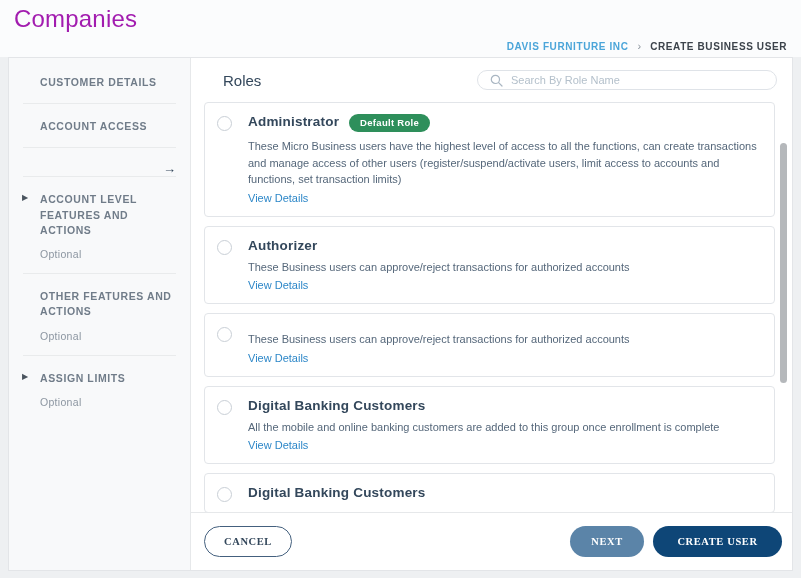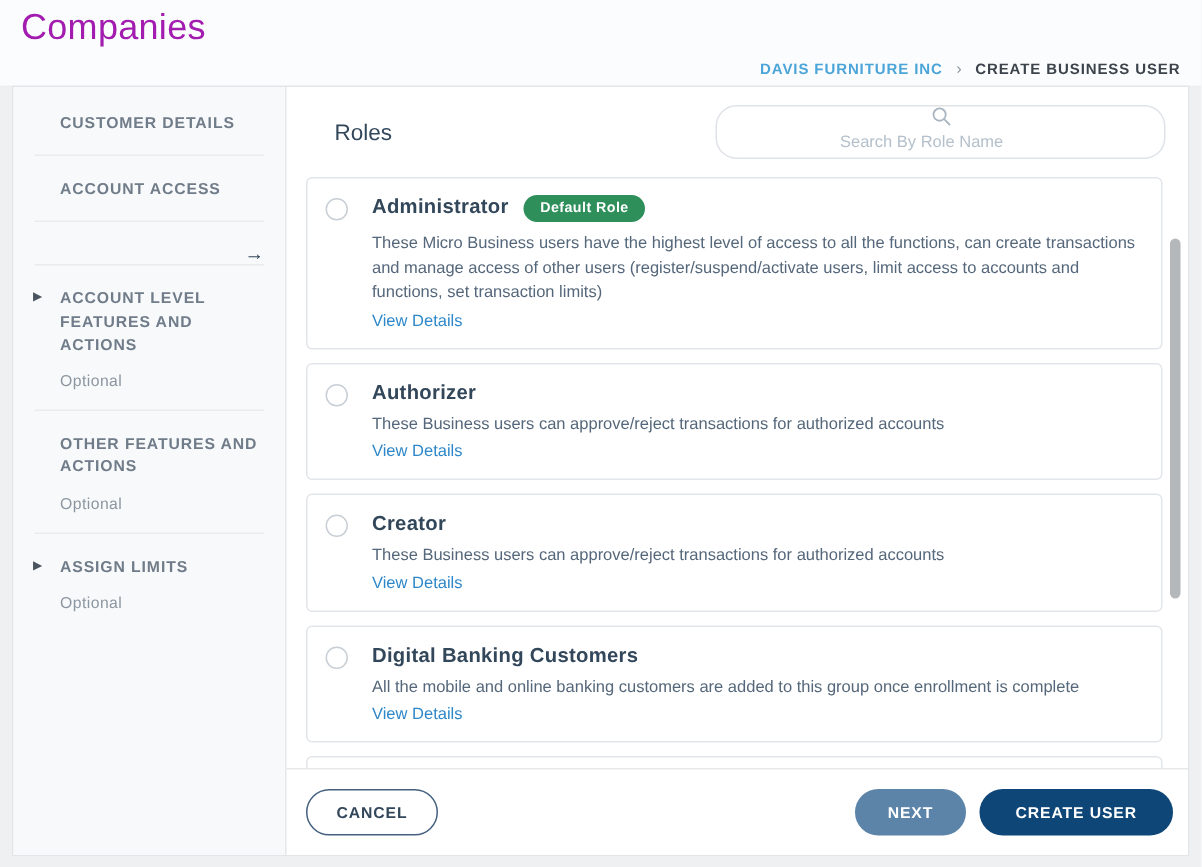--- a/index.html
+++ b/index.html
@@ -60,25 +60,24 @@
 
   
   .main { flex: 1; display: flex; flex-direction: column; min-width: 0; }
 
   .main-header {
     display: flex; justify-content: space-between; align-items: center;
     padding: 12px 15px 11px 15px; flex: none;
   }
   .roles-heading { font-size: 15px; font-weight: 500; color: #33475b; margin-left: 17px; }
   .search-box {
-    width: 300px; height: 36px;
+    width: 300px; height: 20px;
     border: 1px solid #dfe3e8; border-radius: 14px;
     display: flex; align-items: center; padding: 0 12px;
     background: #fff;
-    flex-direction: column;
   }
   .search-box svg { flex: none; }
   .search-input {
     border: none; outline: none; background: transparent;
     flex: 1; margin-left: 8px; font-size: 11px; color: #5a6b7c;
     font-family: "Liberation Sans", sans-serif;
   }
   .search-input::placeholder { color: #b4c0cb; }
 
   .roles-list {
@@ -119,21 +118,21 @@
   .footer {
     flex: none; height: 58px;
     border-top: 1px solid #e6e8ea;
     display: flex; align-items: center; justify-content: space-between;
     padding: 0 10px 0 13px;
   }
   .btn {
     height: 31px; border-radius: 16px;
     font-size: 10.5px; font-weight: 700; letter-spacing: .6px;
     display: inline-flex; align-items: center; justify-content: center;
-    cursor: pointer; font-family: Liberation Sans, sans-serif;
+    cursor: pointer; font-family: Liberation Serif, serif;
   }
   .btn-cancel { width: 88px; background: #ffffff; border: 1px solid #44607e; color: #33475b; }
   .footer-right { display: flex; align-items: center; gap: 9px; }
   .btn-next { width: 74px; background: #5b84a8; border: none; color: #ffffff; }
   .btn-create { width: 129px; background: #0e4677; border: none; color: #ffffff; }
 </style>
 </head>
 <body>
 
 <div class="top-header">
@@ -219,23 +218,20 @@
             <span class="role-name">Authorizer</span>
           </div>
           <div class="role-desc">These Business users can approve/reject transactions for authorized accounts</div>
           <span class="view-details">View Details</span>
         </div>
       </div>
 
       <div class="role-card">
         <div class="radio"></div>
         <div class="role-body">
-          <div class="role-title-row">
-            <span class="role-name">Creator</span>
-          </div>
           <div class="role-desc">These Business users can approve/reject transactions for authorized accounts</div>
           <span class="view-details">View Details</span>
         </div>
       </div>
 
       <div class="role-card">
         <div class="radio"></div>
         <div class="role-body">
           <div class="role-title-row">
             <span class="role-name">Digital Banking Customers</span>

